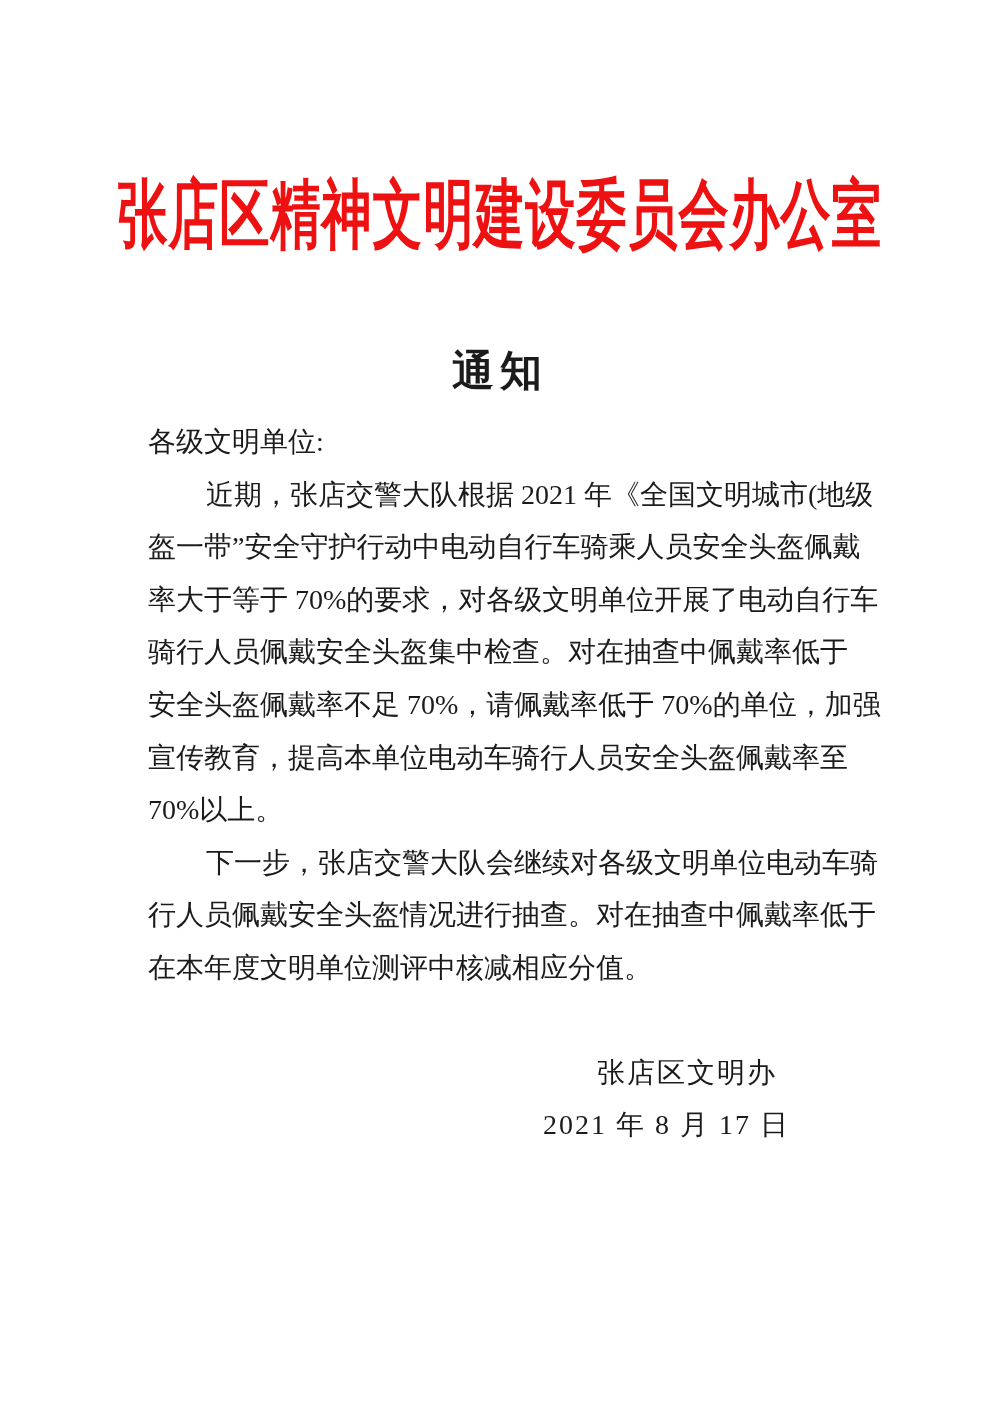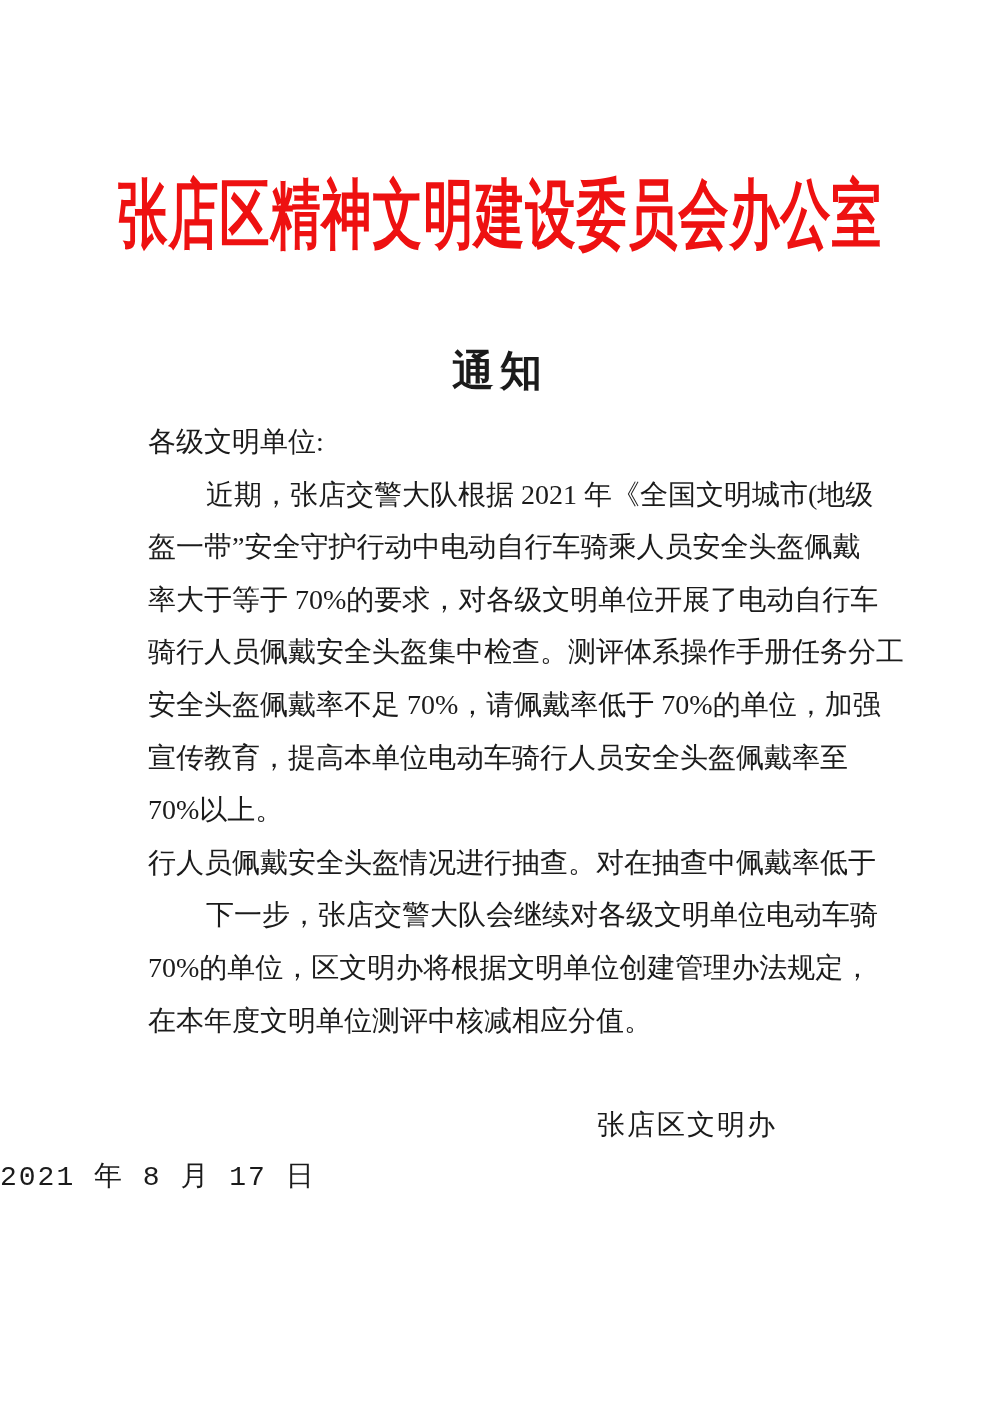--- a/index.html
+++ b/index.html
@@ -70,24 +70,23 @@
     font-size: 28px;
     line-height: 52.6px;
   }
   .sig-org {
     text-align: right;
     padding-right: 223px;
     letter-spacing: 2px;
     margin-left: 36px;
   }
   .sig-date {
-    text-align: left;
+    text-align: right;
     padding-right: 210px;
     letter-spacing: 2px;
-    font-family: Liberation Mono, monospace;
   }
 </style>
 </head>
 <body>
 
 <div class="page" style="color: rgb(27, 27, 27);">
 
   <div class="header-wrap">
     <span class="header-text" style="color: rgb(238, 17, 17);">张店区精神文明建设委员会办公室</span>
   </div>
@@ -95,30 +94,29 @@
   <div class="doc-title">通知</div>
 
   <div class="body-block">
 
     <div class="line plain">各级文明单位:</div>
 
     <div>
       <div class="line indent">近期，张店交警大队根据 2021 年《全国文明城市(地级</div>
       <div class="line">盔一带”安全守护行动中电动自行车骑乘人员安全头盔佩戴</div>
       <div class="line">率大于等于 70%的要求，对各级文明单位开展了电动自行车</div>
-      <div class="line">骑行人员佩戴安全头盔集中检查。测评体系操作手册任务分工</div>
+      <div class="line">骑行人员佩戴安全头盔集中检查。对在抽查中佩戴率低于</div>
       <div class="line">安全头盔佩戴率不足 70%，请佩戴率低于 70%的单位，加强</div>
       <div class="line">宣传教育，提高本单位电动车骑行人员安全头盔佩戴率至</div>
       <div class="line plain">70%以上。</div>
     </div>
 
     <div>
+      <div class="line indent">下一步，张店交警大队会继续对各级文明单位电动车骑</div>
       <div class="line">行人员佩戴安全头盔情况进行抽查。对在抽查中佩戴率低于</div>
-      <div class="line indent">下一步，张店交警大队会继续对各级文明单位电动车骑</div>
-      <div class="line">70%的单位，区文明办将根据文明单位创建管理办法规定，</div>
       <div class="line plain">在本年度文明单位测评中核减相应分值。</div>
     </div>
 
   </div>
 
   <div class="sig-block">
     <div class="sig-org">张店区文明办</div>
     <div class="sig-date">2021 年 8 月 17 日</div>
   </div>
 

